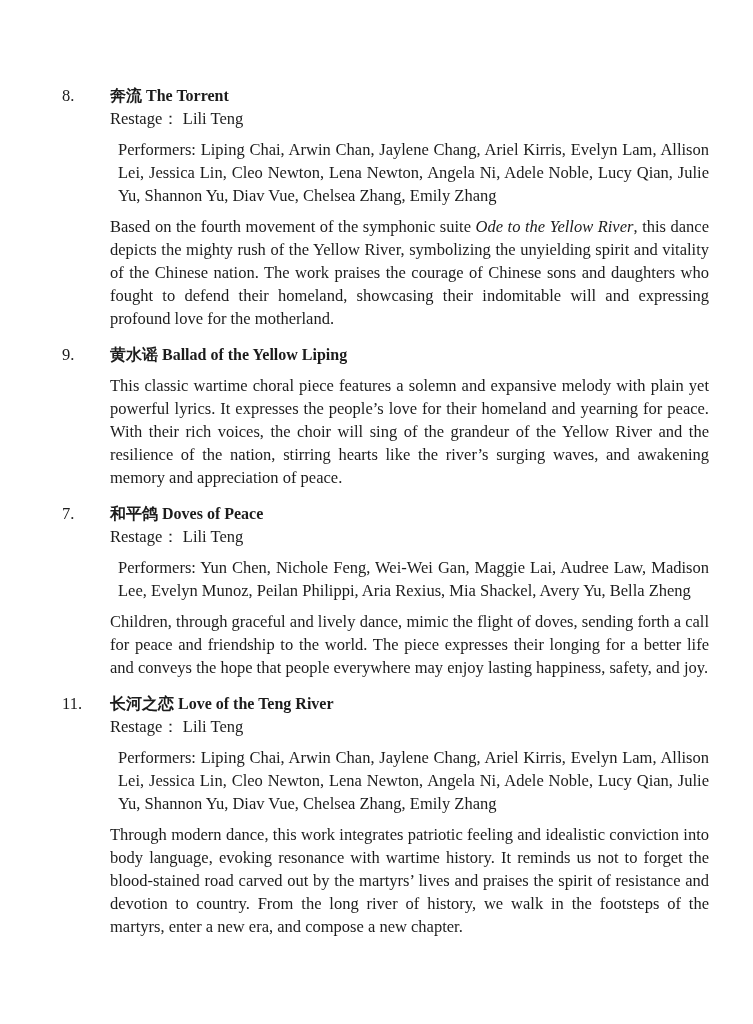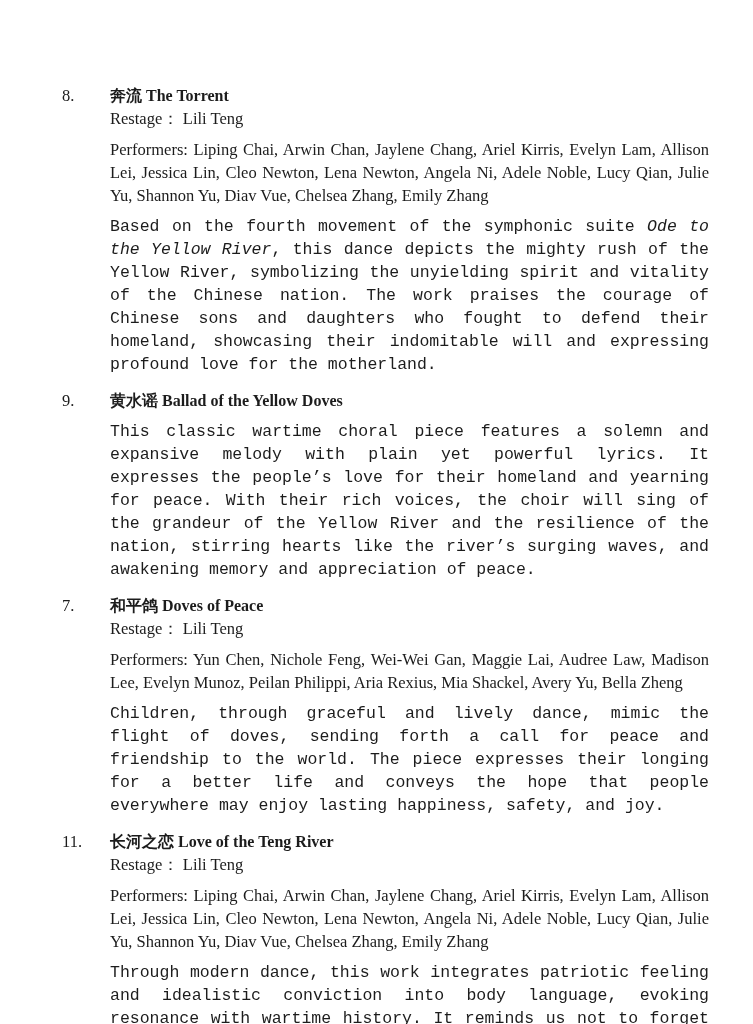--- a/index.html
+++ b/index.html
@@ -38,30 +38,29 @@
   .title {
     margin: 0;
     font-size: 16px;
     line-height: 23px;
     font-weight: bold;
   }
   .meta {
     margin: 0;
   }
   .cast {
-    margin: 8px 0 0 0;
+    margin: 8px 0 0 8px;
     text-align: justify;
   }
   .cast.tight {
     margin-top: 0;
   }
   .desc {
     margin: 8px 0 0 0;
     text-align: justify;
-    font-family: Liberation Mono, monospace;
   }
   .b {
     font-weight: normal;
   }
 </style>
 </head>
 <body>
 
 <div class="page">
 
@@ -71,21 +70,21 @@
       <h3 class="title">奔流 The Torrent</h3>
       <p class="meta"><span class="b">Restage：</span> <span>Lili Teng</span></p>
       <p class="cast"><span class="b">Performers:</span> <span>Liping Chai, Arwin Chan, Jaylene Chang, Ariel Kirris, Evelyn Lam, Allison Lei, Jessica Lin, Cleo Newton, Lena Newton, Angela Ni, Adele Noble, Lucy Qian, Julie Yu, Shannon Yu, Diav Vue, Chelsea Zhang, Emily Zhang</span></p>
       <p class="desc"><span>Based on the fourth movement of the symphonic suite </span><em>Ode to the Yellow River</em><span>, this dance depicts the mighty rush of the Yellow River, symbolizing the unyielding spirit and vitality of the Chinese nation. The work praises the courage of Chinese sons and daughters who fought to defend their homeland, showcasing their indomitable will and expressing profound love for the motherland.</span></p>
     </div>
   </section>
 
   <section class="item">
     <div class="num">9.</div>
     <div class="body">
-      <h3 class="title">黄水谣 Ballad of the Yellow Doves</h3>
+      <h3 class="title">黄水谣 Ballad of the Yellow Liping</h3>
       <p class="desc"><span>This classic wartime choral piece features a solemn and expansive melody with plain yet powerful lyrics. It expresses the people’s love for their homeland and yearning for peace. With their rich voices, the choir will sing of the grandeur of the Yellow River and the resilience of the nation, stirring hearts like the river’s surging waves, and awakening memory and appreciation of peace.</span></p>
     </div>
   </section>
 
   <section class="item">
     <div class="num">7.</div>
     <div class="body">
       <h3 class="title">和平鸽 Doves of Peace</h3>
       <p class="meta"><span class="b">Restage：</span> <span>Lili Teng</span></p>
       <p class="cast"><span class="b">Performers:</span> <span>Yun Chen, Nichole Feng, Wei-Wei Gan, Maggie Lai, Audree Law, Madison Lee, Evelyn Munoz, Peilan Philippi, Aria Rexius, Mia Shackel, Avery Yu, Bella Zheng</span></p>

